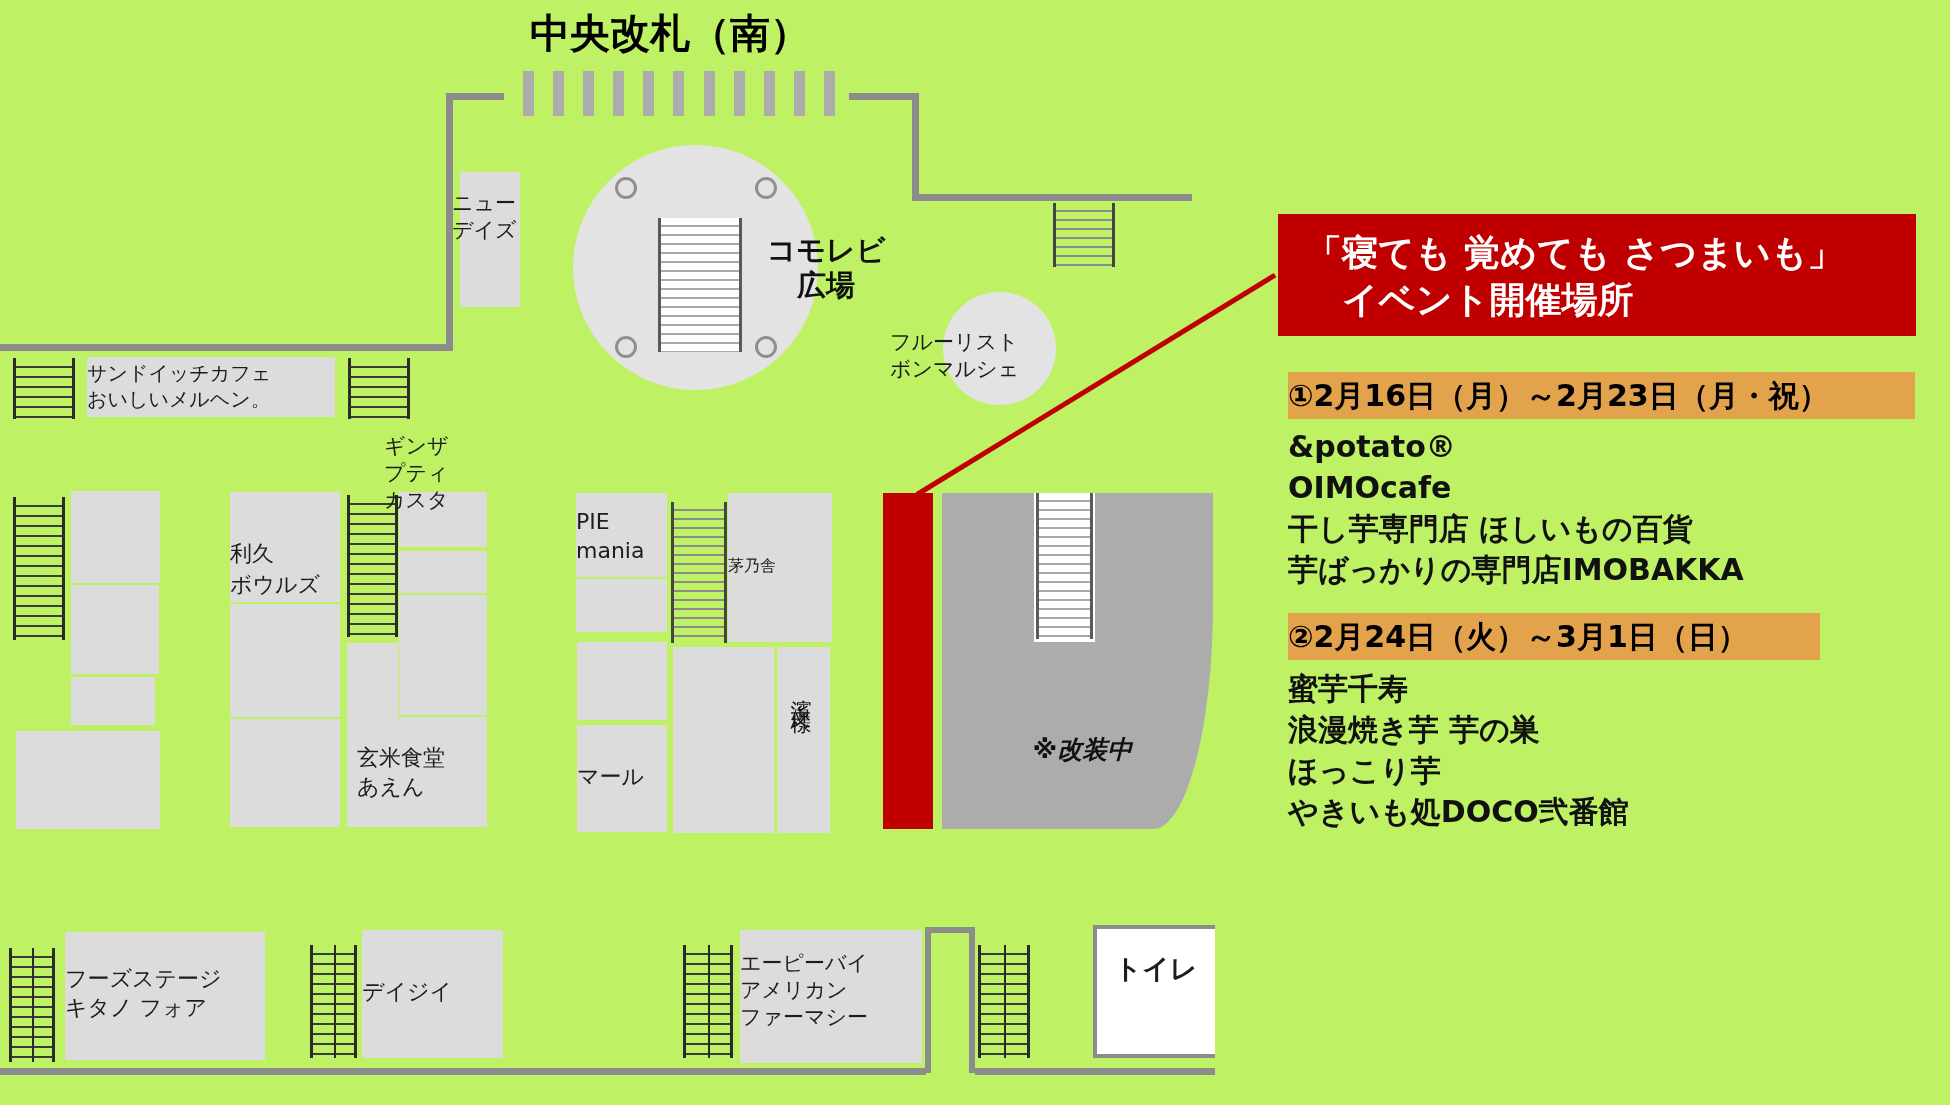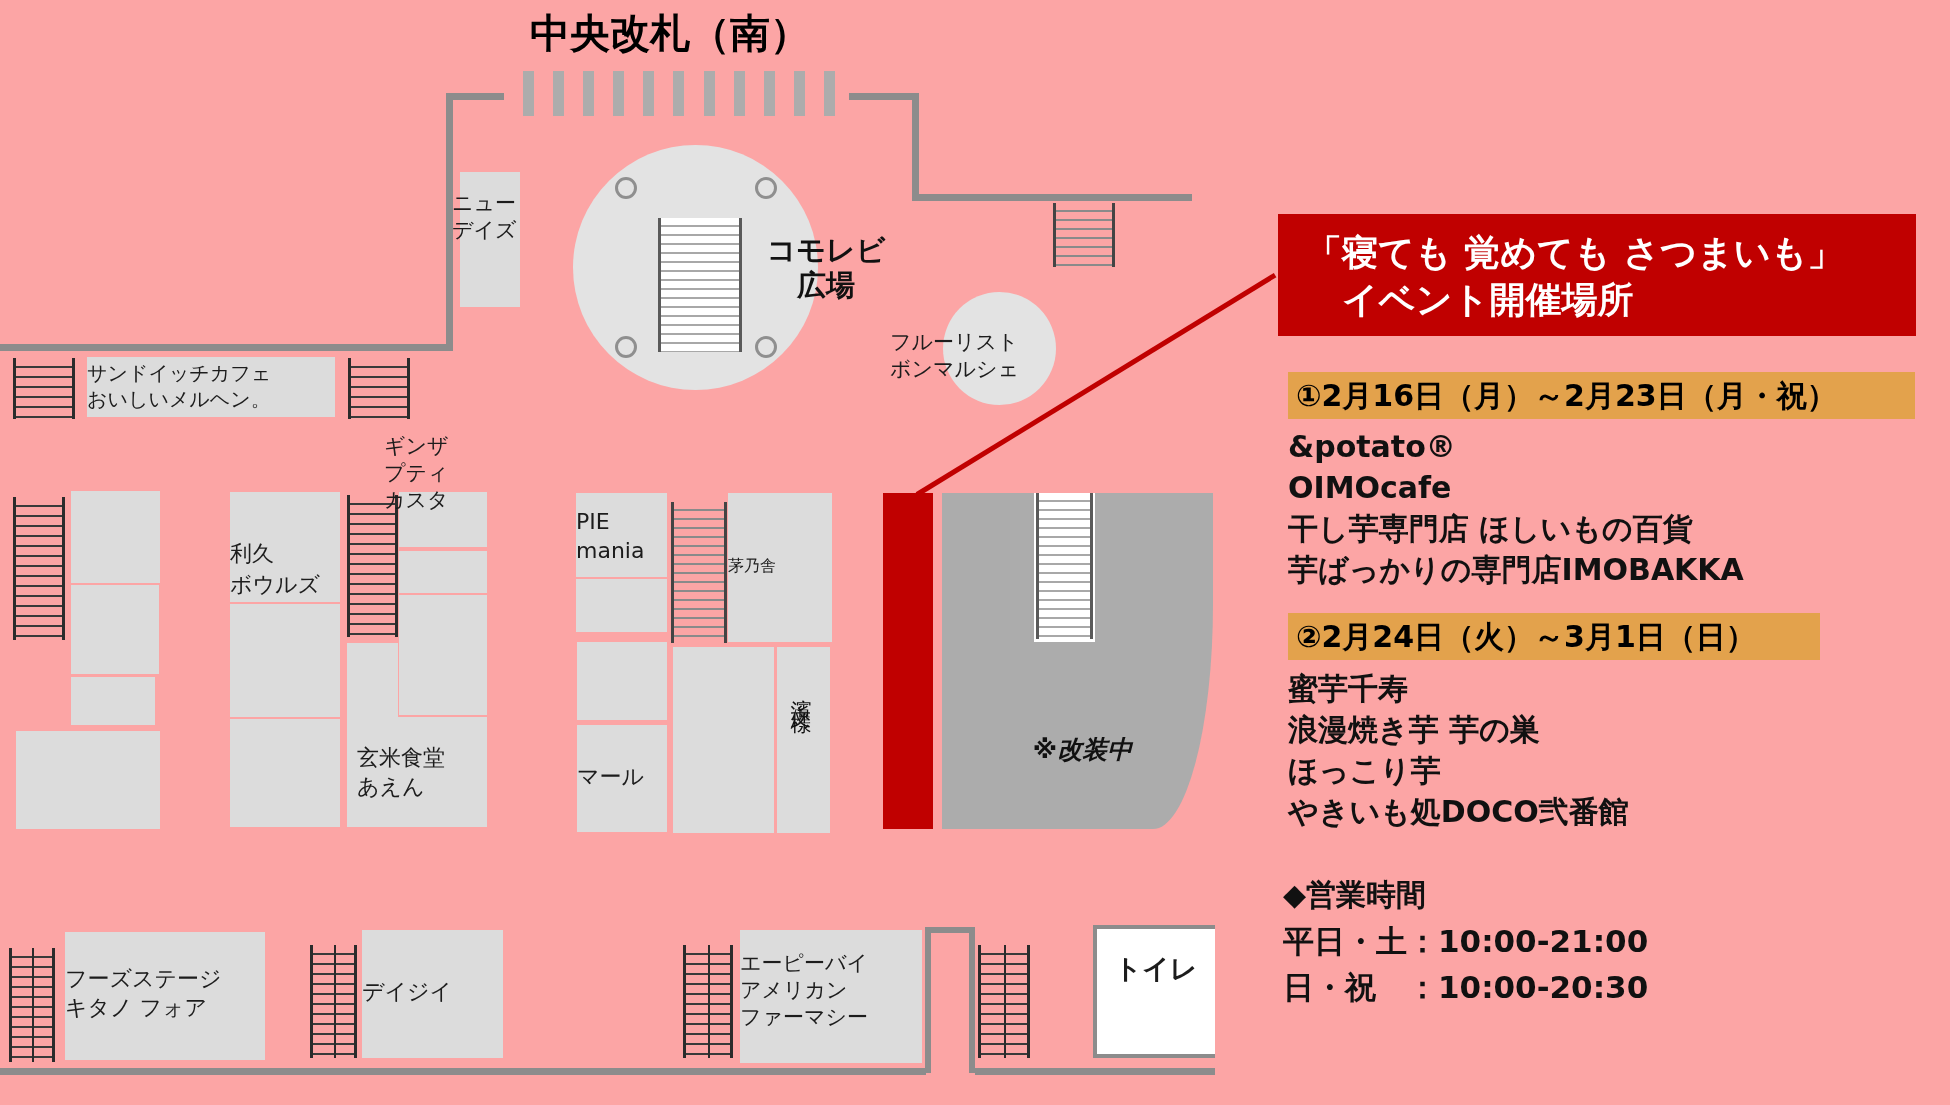--- a/index.html
+++ b/index.html
@@ -1,16 +1,16 @@
 <!DOCTYPE html>
 <html><head>
 <meta charset="utf-8">
 <style>
   html,body{margin:0;padding:0;background:#fff;}
-  #stage{position:relative;width:1950px;height:1105px;background:#fca5a5;overflow:hidden;
+  #stage{position:relative;width:1950px;height:1105px;background:#bef264;overflow:hidden;
          font-family:"DejaVu Sans",sans-serif;color:#111;}
   
   .wall{position:absolute;background:#8C8C8C;}
   
   #gates{position:absolute;left:523px;top:71px;width:312px;height:45px;display:flex;justify-content:space-between;}
   #gates i{display:block;width:11px;height:45px;background:#ACACAC;}
   
   .box{position:absolute;background:#DCDCDC;}
   .circle{position:absolute;background:#E3E3E3;border-radius:50%;}
   .pillar{position:absolute;width:22px;height:22px;border:3px solid #8F8F8F;border-radius:50%;background:#E3E3E3;box-sizing:border-box;}
@@ -46,21 +46,21 @@
   #toilet{position:absolute;left:1093px;top:925px;width:122px;height:133px;background:#fff;
         border:4px solid #8C8C8C;border-right:none;box-sizing:border-box;}
   #toilet .lbl{position:static;display:block;margin-top:26px;text-align:center;
         font-size:27px;font-weight:bold;}
   
   #banner{position:absolute;left:1278px;top:214px;width:638px;height:122px;background:#C00000;
         color:#fff;font-weight:bold;font-size:36px;line-height:47px;box-sizing:border-box;
         padding:15px 0 0 28px;}
   #banner .l2{padding-left:36px;}
   .sec-header{position:absolute;height:47px;background:#E3A24C;color:#000;font-weight:bold;
-        font-size:30px;line-height:47px;padding-left:8px;box-sizing:border-box;overflow:hidden;white-space:nowrap;}
+        font-size:30px;line-height:47px;padding-left:0;box-sizing:border-box;overflow:hidden;white-space:nowrap;}
   #sec1-header{left:1288px;top:372px;width:627px;}
   #sec2-header{left:1288px;top:613px;width:532px;}
   .shop-list{position:absolute;left:1288px;margin:0;padding:0;list-style:none;
         font-size:30px;font-weight:bold;line-height:41px;}
   #sec1-list{top:426px;}
   #sec2-list{top:668px;}
   #hours{position:absolute;left:1283px;top:872px;font-size:31px;font-weight:bold;line-height:46px;}
   #hours .h-title{font-size:30px;}
 </style>
 </head>
@@ -199,19 +199,14 @@
   </ul>
 
   <div id="sec2-header" class="sec-header">②2月24日（火）～3月1日（日）</div>
   <ul id="sec2-list" class="shop-list">
     <li>蜜芋千寿</li>
     <li>浪漫焼き芋 芋の巣</li>
     <li>ほっこり芋</li>
     <li>やきいも処DOCO弐番館</li>
   </ul>
 
-  <div id="hours">
-    <div class="h-title">◆営業時間</div>
-    <div>平日・土：10:00-21:00</div>
-    <div>日・祝　：10:00-20:30</div>
-  </div>
 
 </div>
 
 </body></html>

